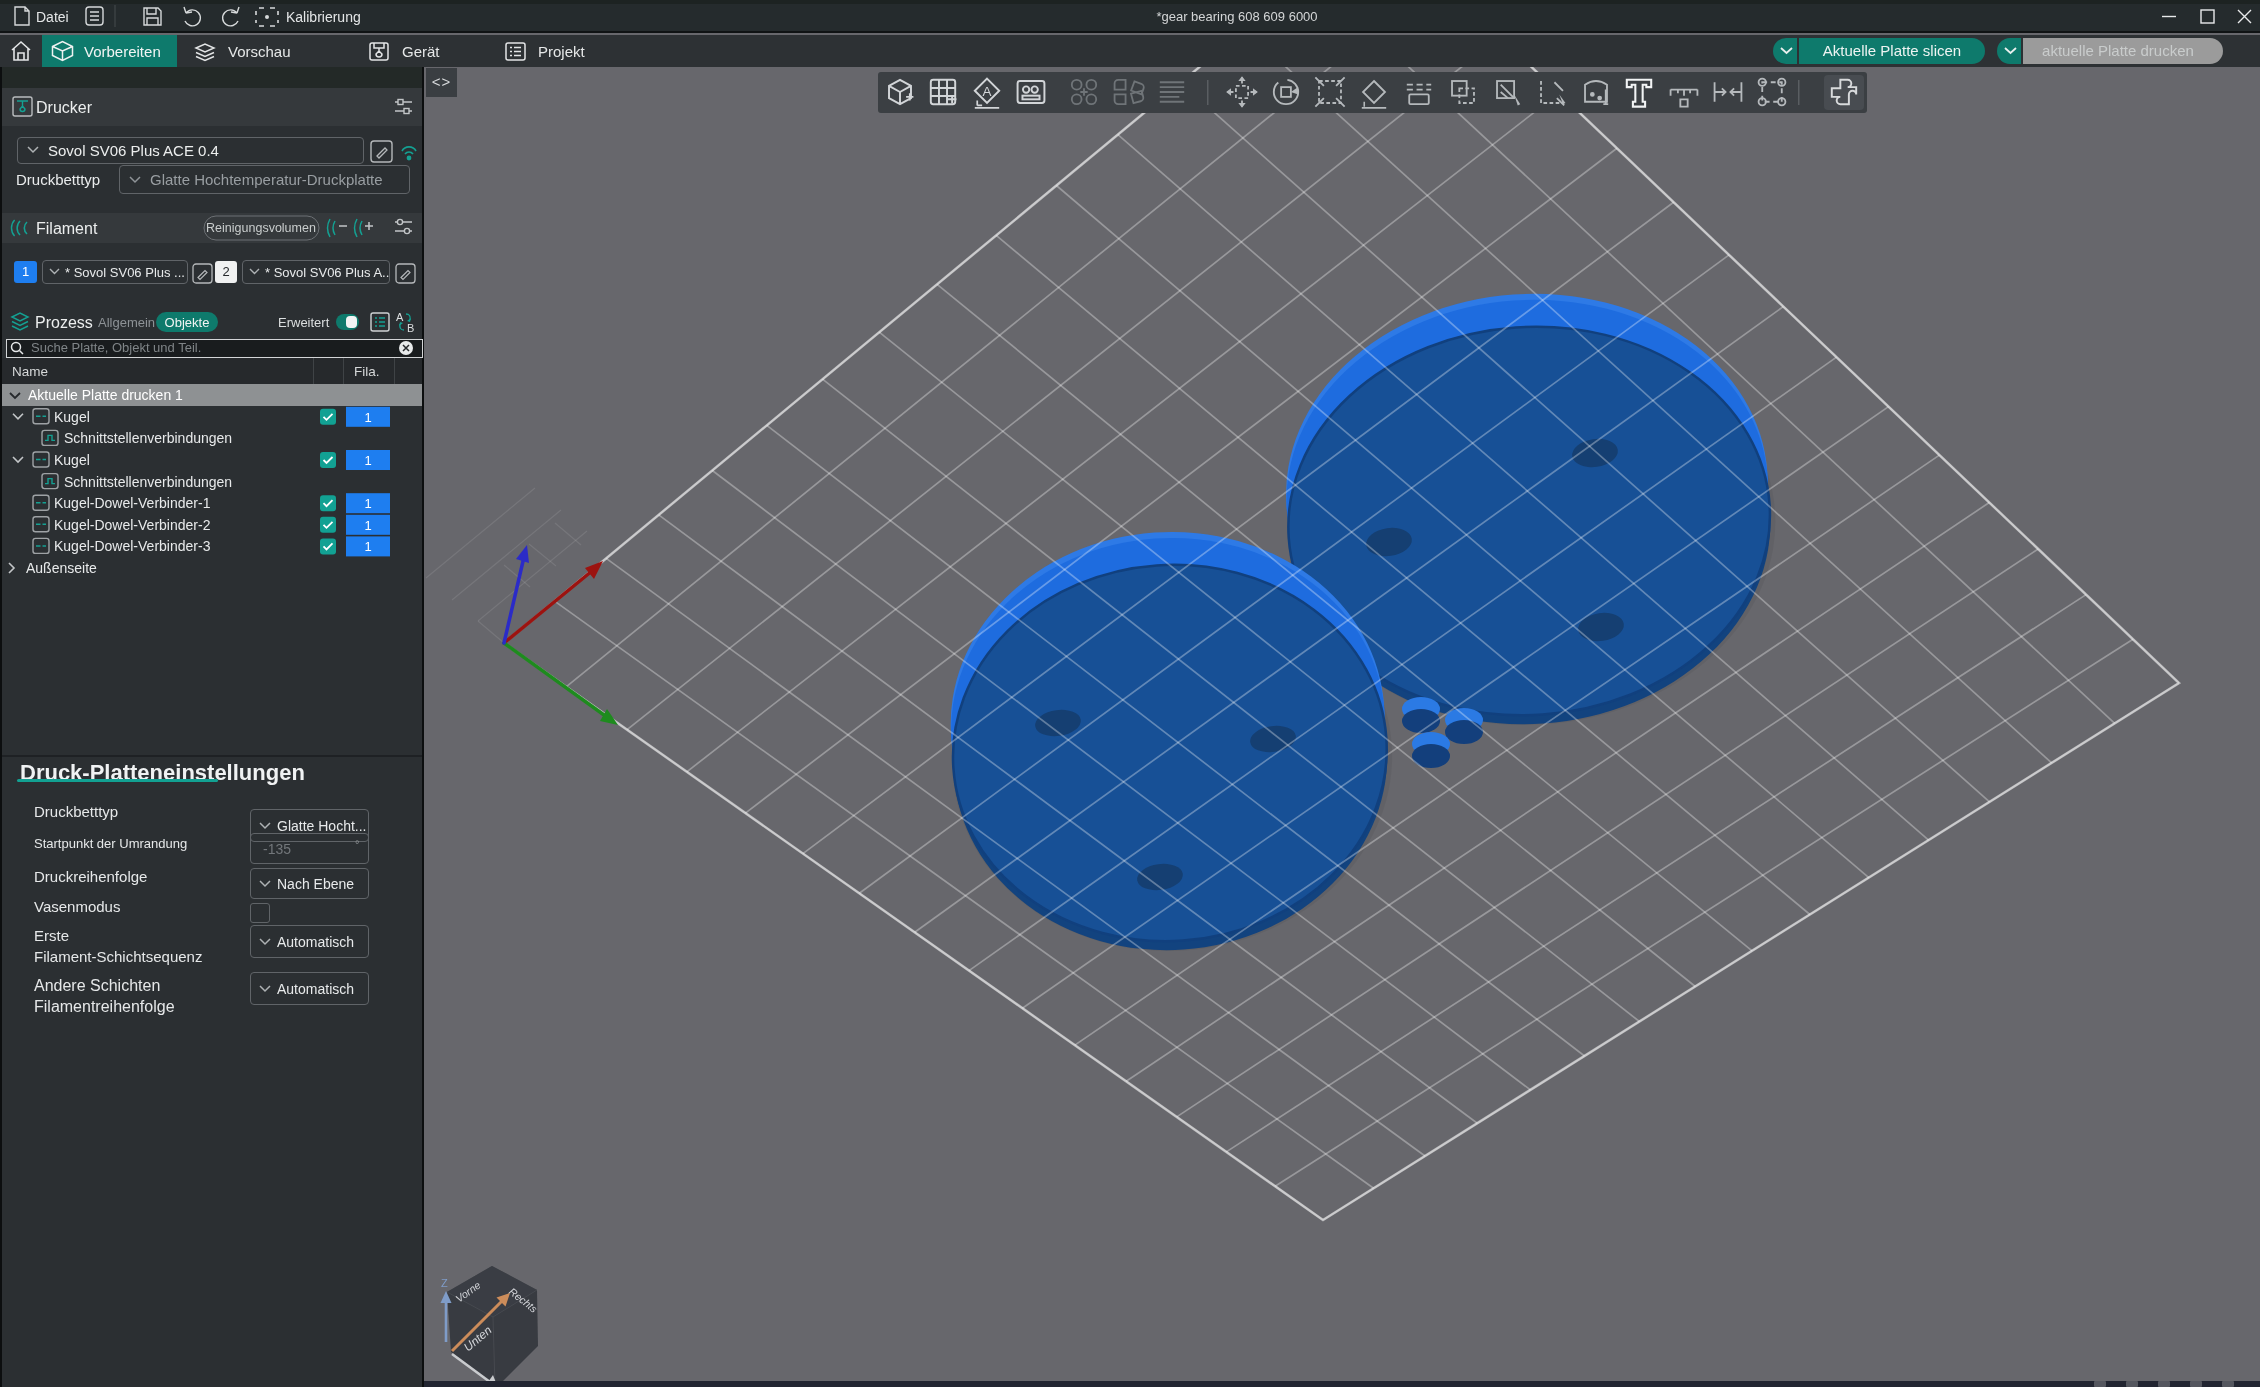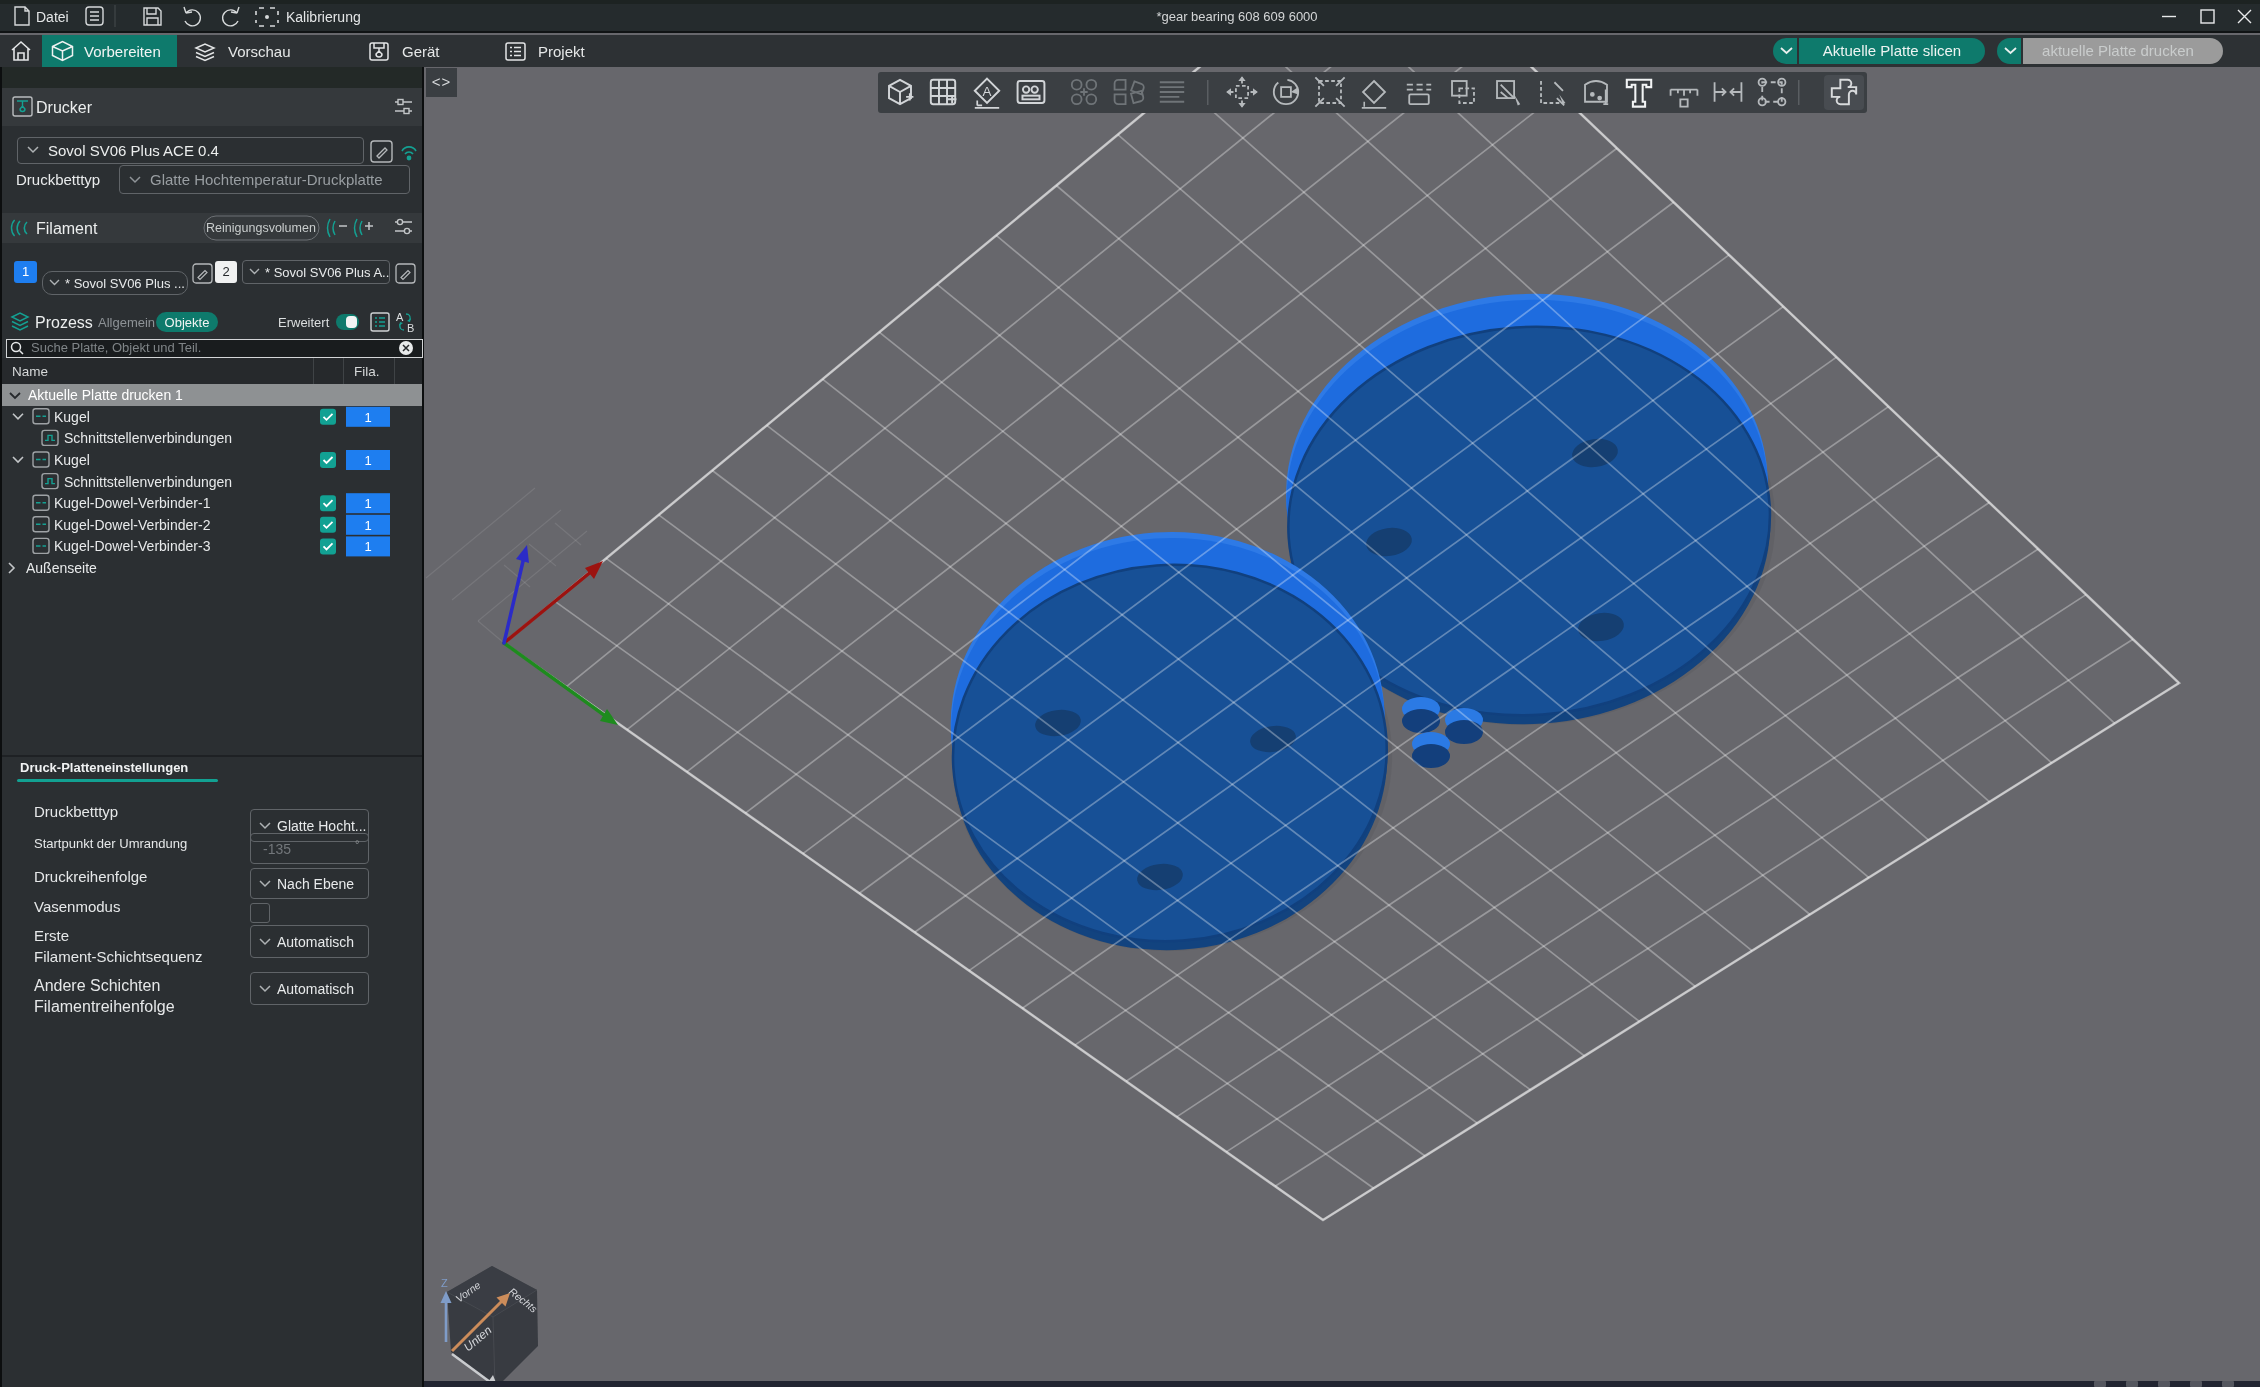--- a/index.html
+++ b/index.html
@@ -318,21 +318,21 @@
       </g>
       <g stroke="#c2c5c7" stroke-width="1.4" fill="none">
         <path d="M 393 9 H 410 M 393 18 H 410"></path>
         <circle cx="398" cy="9" r="2.6" fill="#35393c"></circle>
         <circle cx="405" cy="18" r="2.6" fill="#35393c"></circle>
       </g>
     </svg>
   </div>
 
   <div class="abs" style="left:12px;top:194px;width:23px;height:22px;background:#1e7ef0;border-radius:3px;color:#fff;font-size:13px;text-align:center;line-height:22px;">1</div>
-  <div class="inbox" style="left:40px;top:204px;width:146px;height:24px;border-radius:10px;">
+  <div class="inbox" style="left:40px;top:193px;width:146px;height:24px;">
     <svg width="144" height="22">
         <path d="M 7 8 l 4.5 4.5 l 4.5 -4.5" stroke="#aeb2b4" fill="none" stroke-width="1.4"></path>
     <text x="22" y="16" font-size="13px" fill="#e8eaeb">* Sovol SV06 Plus ...</text>
       </svg>
   </div>
   <svg class="abs" style="left:190px;top:196px" width="22" height="22">
     <rect x="1" y="1" width="19" height="19" rx="3" fill="none" stroke="#b5b8ba" stroke-width="1.3"></rect>
     <path d="M 6 14.5 L 13 7.5 L 15 9.5 L 8 16.5 Z" fill="none" stroke="#b5b8ba" stroke-width="1.2"></path>
   </svg>
   <div class="abs" style="left:213px;top:194px;width:22px;height:22px;background:#f0f1f1;border-radius:3px;color:#26292c;font-size:13px;text-align:center;line-height:22px;">2</div>
@@ -441,21 +441,21 @@
       <rect x="318" y="132.4" width="16" height="16" rx="3" fill="#12a193"></rect>
       <path d="M 321.5 140.4 l 3 3 l 6 -6" stroke="#ffffff" stroke-width="1.8" fill="none"></path>
       <rect x="344" y="130.4" width="44" height="20.0" fill="#1e7ef0"></rect>
       <text x="366" y="145.4" font-size="13" fill="#ffffff" text-anchor="middle">1</text>
       <path d="M 7 157.0 l 5 5 l -5 5" stroke="#c3c6c8" fill="none" stroke-width="1.6"></path>
       <text x="24" y="167.0" font-size="14" fill="#e8eaeb">Außenseite</text>
     </svg>
   </div>
 
   <div class="abs" style="left:0;top:688px;width:420px;height:2px;background:#1e2124"></div>
-  <div class="abs" style="left:18px;top:693px;font-size:13px;font-weight:bold;color:#f0f2f3">Druck-Platteneinstellungen</div>
+  <div class="abs" style="left:18px;top:693px;font-size:22px;font-weight:bold;color:#f0f2f3">Druck-Platteneinstellungen</div>
   <div class="abs" style="left:15px;top:712px;width:201px;height:3px;background:#12a192;border-radius:2px"></div>
   <div class="abs" style="left:32px;top:736px;font-size:15px;color:#e6e8e9">Druckbetttyp</div>
   <div class="inbox" style="left:248px;top:706px;width:119px;height:33px;margin-top:36px;">
     <svg width="117" height="31">
         <path d="M 9 13 l 5 5 l 5 -5" stroke="#aeb2b4" fill="none" stroke-width="1.5"></path>
     <text x="26" y="21" font-size="14" fill="#e8eaeb">Glatte Hocht...</text>
       </svg>
   </div>
   <div class="abs" style="left:32px;top:769px;font-size:13px;color:#e6e8e9">Startpunkt der Umrandung</div>
   <div class="inbox" style="left:248px;top:766px;width:119px;height:31px;">

